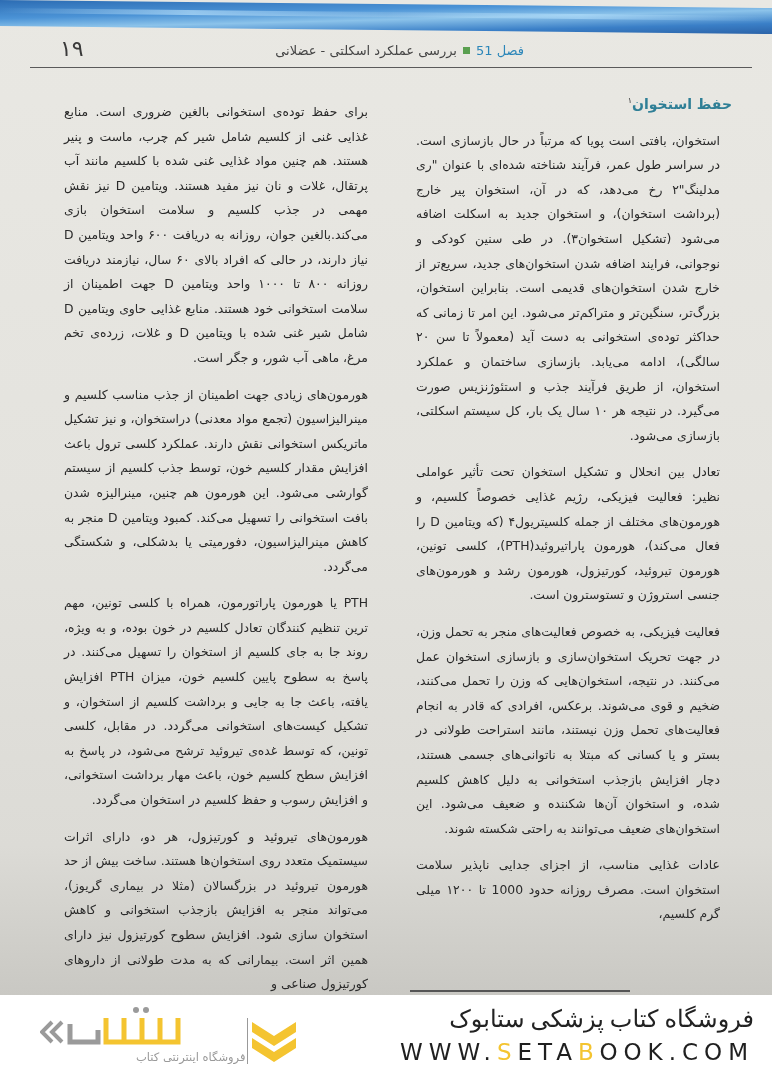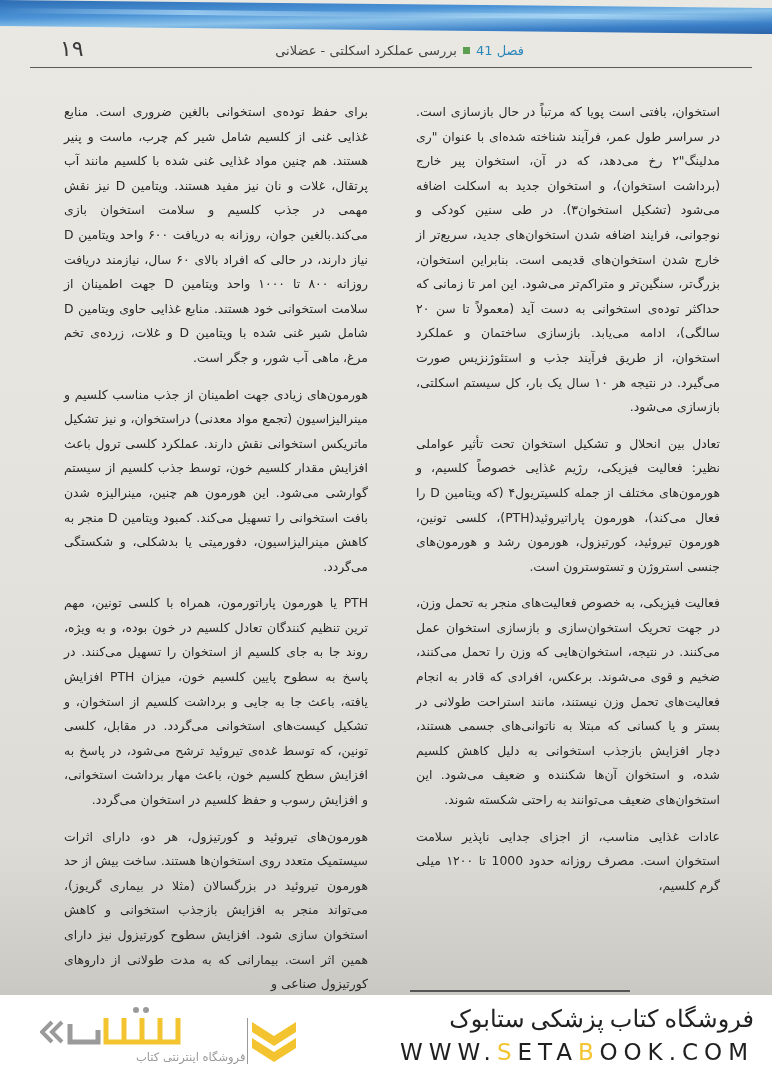--- a/index.html
+++ b/index.html
@@ -75,29 +75,32 @@
   }
 </style>
 </head>
 <body>
 
 <div class="page">
   <div class="top-band"></div>
 
   <div class="running-head">
     <div class="chapter">
-      <span class="label">فصل 41</span>
+      <span class="label">فصل 51</span>
       <span class="sq"></span>
       <span>بررسی عملکرد اسکلتی - عضلانی</span>
     </div>
     <span class="page-num">۱۹</span>
   </div>
 
   <div class="columns">
     <div class="col">
+      <h3>
+        <span>حفظ استخوان</span><sup>۱</sup>
+      </h3>
       <p>استخوان، بافتی است پویا که مرتباً در حال بازسازی است. در سراسر طول عمر، فرآیند شناخته شده‌ای با عنوان "ری مدلینگ"۲ رخ می‌دهد، که در آن، استخوان پیر خارج (برداشت استخوان)، و استخوان جدید به اسکلت اضافه می‌شود (تشکیل استخوان۳). در طی سنین کودکی و نوجوانی، فرایند اضافه شدن استخوان‌های جدید، سریع‌تر از خارج شدن استخوان‌های قدیمی است. بنابراین استخوان، بزرگ‌تر، سنگین‌تر و متراکم‌تر می‌شود. این امر تا زمانی که حداکثر توده‌ی استخوانی به دست آید (معمولاً تا سن ۲۰ سالگی)، ادامه می‌یابد. بازسازی ساختمان و عملکرد استخوان، از طریق فرآیند جذب و استئوژنزیس صورت می‌گیرد. در نتیجه هر ۱۰ سال یک بار، کل سیستم اسکلتی، بازسازی می‌شود.</p>
       <p>تعادل بین انحلال و تشکیل استخوان تحت تأثیر عواملی نظیر: فعالیت فیزیکی، رژیم غذایی خصوصاً کلسیم، و هورمون‌های مختلف از جمله کلسیتریول۴ (که ویتامین D را فعال می‌کند)، هورمون پاراتیروئید(PTH)، کلسی تونین، هورمون تیروئید، کورتیزول، هورمون رشد و هورمون‌های جنسی استروژن و تستوسترون است.</p>
       <p>فعالیت فیزیکی، به خصوص فعالیت‌های منجر به تحمل وزن، در جهت تحریک استخوان‌سازی و بازسازی استخوان عمل می‌کنند. در نتیجه، استخوان‌هایی که وزن را تحمل می‌کنند، ضخیم و قوی می‌شوند. برعکس، افرادی که قادر به انجام فعالیت‌های تحمل وزن نیستند، مانند استراحت طولانی در بستر و یا کسانی که مبتلا به ناتوانی‌های جسمی هستند، دچار افزایش بازجذب استخوانی به دلیل کاهش کلسیم شده، و استخوان آن‌ها شکننده و ضعیف می‌شود. این استخوان‌های ضعیف می‌توانند به راحتی شکسته شوند.</p>
       <p>عادات غذایی مناسب، از اجزای جدایی ناپذیر سلامت استخوان است. مصرف روزانه حدود 1000 تا ۱۲۰۰ میلی گرم کلسیم،</p>
     </div>
     <div class="col">
       <p>برای حفظ توده‌ی استخوانی بالغین ضروری است. منابع غذایی غنی از کلسیم شامل شیر کم چرب، ماست و پنیر هستند. هم چنین مواد غذایی غنی شده با کلسیم مانند آب پرتقال، غلات و نان نیز مفید هستند. ویتامین D نیز نقش مهمی در جذب کلسیم و سلامت استخوان بازی می‌کند.بالغین جوان، روزانه به دریافت ۶۰۰ واحد ویتامین D نیاز دارند، در حالی که افراد بالای ۶۰ سال، نیازمند دریافت روزانه ۸۰۰ تا ۱۰۰۰ واحد ویتامین D جهت اطمینان از سلامت استخوانی خود هستند. منابع غذایی حاوی ویتامین D شامل شیر غنی شده با ویتامین D و غلات، زرده‌ی تخم مرغ، ماهی آب شور، و جگر است.</p>
       <p>هورمون‌های زیادی جهت اطمینان از جذب مناسب کلسیم و مینرالیزاسیون (تجمع مواد معدنی) دراستخوان، و نیز تشکیل ماتریکس استخوانی نقش دارند. عملکرد کلسی ترول باعث افزایش مقدار کلسیم خون، توسط جذب کلسیم از سیستم گوارشی می‌شود. این هورمون هم چنین، مینرالیزه شدن بافت استخوانی را تسهیل می‌کند. کمبود ویتامین D منجر به کاهش مینرالیزاسیون، دفورمیتی یا بدشکلی، و شکستگی می‌گردد.</p>
       <p>PTH یا هورمون پاراتورمون، همراه با کلسی تونین، مهم ترین تنظیم کنندگان تعادل کلسیم در خون بوده، و به ویژه، روند جا به جای کلسیم از استخوان را تسهیل می‌کنند. در پاسخ به سطوح پایین کلسیم خون، میزان PTH افزایش یافته، باعث جا به جایی و برداشت کلسیم از استخوان، و تشکیل کیست‌های استخوانی می‌گردد. در مقابل، کلسی تونین، که توسط غده‌ی تیروئید ترشح می‌شود، در پاسخ به افزایش سطح کلسیم خون، باعث مهار برداشت استخوانی، و افزایش رسوب و حفظ کلسیم در استخوان می‌گردد.</p>
       <p>هورمون‌های تیروئید و کورتیزول، هر دو، دارای اثرات سیستمیک متعدد روی استخوان‌ها هستند. ساخت بیش از حد هورمون تیروئید در بزرگسالان (مثلا در بیماری گریوز)، می‌تواند منجر به افزایش بازجذب استخوانی و کاهش استخوان سازی شود. افزایش سطوح کورتیزول نیز دارای همین اثر است. بیمارانی که به مدت طولانی از داروهای کورتیزول صناعی و</p>

